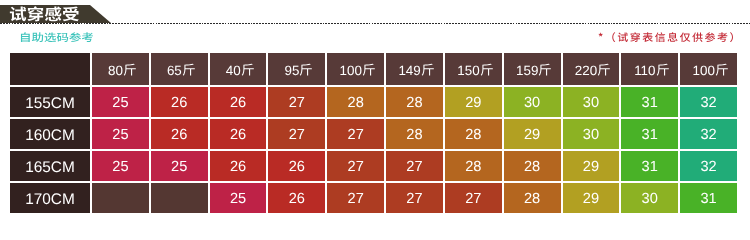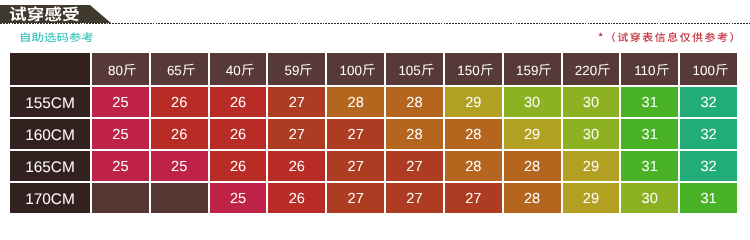--- a/index.html
+++ b/index.html
@@ -117,31 +117,31 @@
             <td class="hdr"><span class="hdrlabel"><span class="num">65</span><span class="cjk"><svg width="13.755" height="14.410" viewBox="0 -880 1050 1100" fill="#ffffff" style="display:inline-block;vertical-align:-2.882px">
                     <g transform="scale(1.05,-1)">
                       <path transform="translate(0,0)" d="M793 831C652 791 394 765 174 754V488C174 331 165 115 55 -39C74 -47 107 -70 121 -85C217 51 245 247 251 405H584V-73H664V405H932V480H253V487V689C464 700 699 725 857 769Z"></path>
                     </g>
                   </svg></span></span></td>
             <td class="hdr"><span class="hdrlabel"><span class="num">40</span><span class="cjk"><svg width="13.755" height="14.410" viewBox="0 -880 1050 1100" fill="#ffffff" style="display:inline-block;vertical-align:-2.882px">
                     <g transform="scale(1.05,-1)">
                       <path transform="translate(0,0)" d="M793 831C652 791 394 765 174 754V488C174 331 165 115 55 -39C74 -47 107 -70 121 -85C217 51 245 247 251 405H584V-73H664V405H932V480H253V487V689C464 700 699 725 857 769Z"></path>
                     </g>
                   </svg></span></span></td>
-            <td class="hdr"><span class="hdrlabel"><span class="num">59</span><span class="cjk"><svg width="13.755" height="14.410" viewBox="0 -880 1050 1100" fill="#ffffff" style="display:inline-block;vertical-align:-2.882px">
+            <td class="hdr"><span class="hdrlabel"><span class="num">95</span><span class="cjk"><svg width="13.755" height="14.410" viewBox="0 -880 1050 1100" fill="#ffffff" style="display:inline-block;vertical-align:-2.882px">
                     <g transform="scale(1.05,-1)">
                       <path transform="translate(0,0)" d="M793 831C652 791 394 765 174 754V488C174 331 165 115 55 -39C74 -47 107 -70 121 -85C217 51 245 247 251 405H584V-73H664V405H932V480H253V487V689C464 700 699 725 857 769Z"></path>
                     </g>
                   </svg></span></span></td>
             <td class="hdr"><span class="hdrlabel"><span class="num">100</span><span class="cjk"><svg width="13.755" height="14.410" viewBox="0 -880 1050 1100" fill="#ffffff" style="display:inline-block;vertical-align:-2.882px">
                     <g transform="scale(1.05,-1)">
                       <path transform="translate(0,0)" d="M793 831C652 791 394 765 174 754V488C174 331 165 115 55 -39C74 -47 107 -70 121 -85C217 51 245 247 251 405H584V-73H664V405H932V480H253V487V689C464 700 699 725 857 769Z"></path>
                     </g>
                   </svg></span></span></td>
-            <td class="hdr"><span class="hdrlabel"><span class="num">105</span><span class="cjk"><svg width="13.755" height="14.410" viewBox="0 -880 1050 1100" fill="#ffffff" style="display:inline-block;vertical-align:-2.882px">
+            <td class="hdr"><span class="hdrlabel"><span class="num">149</span><span class="cjk"><svg width="13.755" height="14.410" viewBox="0 -880 1050 1100" fill="#ffffff" style="display:inline-block;vertical-align:-2.882px">
                     <g transform="scale(1.05,-1)">
                       <path transform="translate(0,0)" d="M793 831C652 791 394 765 174 754V488C174 331 165 115 55 -39C74 -47 107 -70 121 -85C217 51 245 247 251 405H584V-73H664V405H932V480H253V487V689C464 700 699 725 857 769Z"></path>
                     </g>
                   </svg></span></span></td>
             <td class="hdr"><span class="hdrlabel"><span class="num">150</span><span class="cjk"><svg width="13.755" height="14.410" viewBox="0 -880 1050 1100" fill="#ffffff" style="display:inline-block;vertical-align:-2.882px">
                     <g transform="scale(1.05,-1)">
                       <path transform="translate(0,0)" d="M793 831C652 791 394 765 174 754V488C174 331 165 115 55 -39C74 -47 107 -70 121 -85C217 51 245 247 251 405H584V-73H664V405H932V480H253V487V689C464 700 699 725 857 769Z"></path>
                     </g>
                   </svg></span></span></td>
             <td class="hdr"><span class="hdrlabel"><span class="num">159</span><span class="cjk"><svg width="13.755" height="14.410" viewBox="0 -880 1050 1100" fill="#ffffff" style="display:inline-block;vertical-align:-2.882px">

